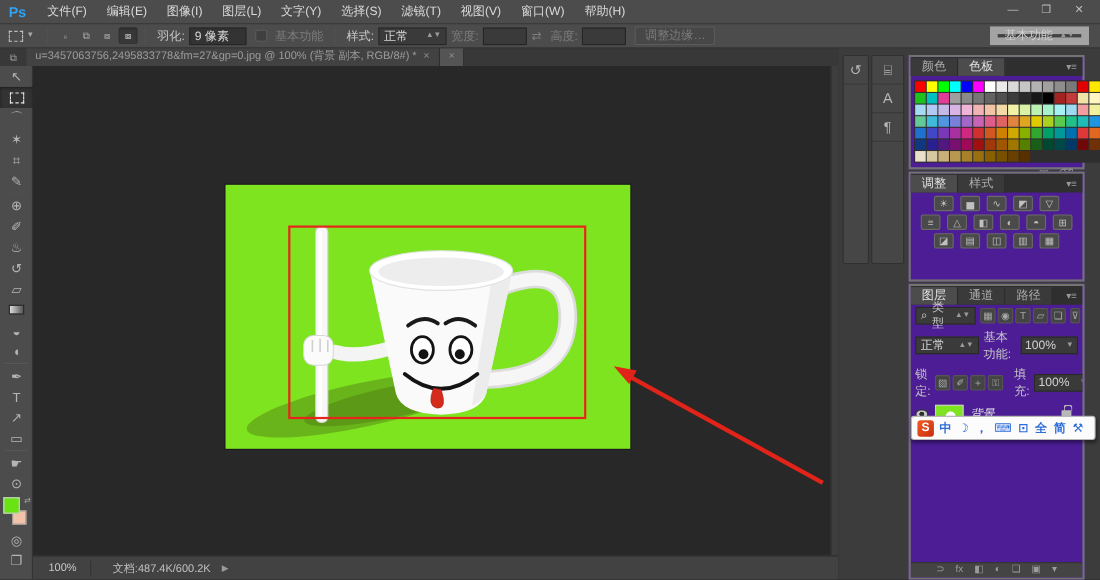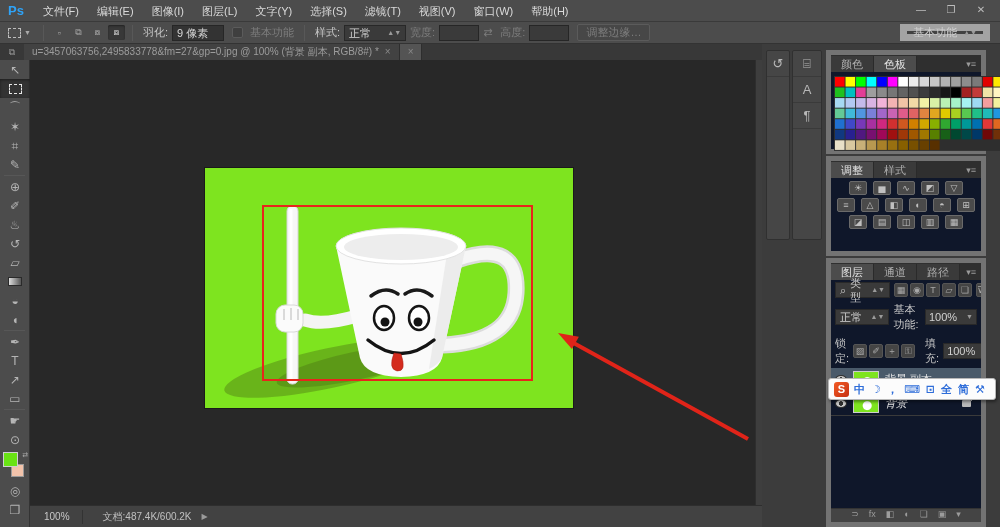--- a/index.html
+++ b/index.html
@@ -65,21 +65,21 @@
   .sb-sep { width:1px; height:14px; background:#333; margin:0 6px; }
   .doc-info { color:#C0C0C0; margin-left:14px; }
   .status-arrow { color:#9A9A9A; margin-left:10px; font-size:8px; }
 
   
   .dock { position:absolute; left:762px; top:44px; width:238px; height:483px; background:#3C3C3C; }
   .strip { position:absolute; top:6px; background:#464646; border:1px solid #303030; border-radius:2px; }
   .strip-a { left:4px; width:24px; height:190px; }
   .strip-b { left:30px; width:30px; height:190px; }
   .strip-icon { width:100%; height:26px; display:flex; align-items:center; justify-content:center; color:#B8B8B8; font-size:13px; border-bottom:1px solid #3A3A3A; }
-  .panel { position:absolute; left:64px; width:160px; background:#0f172a; border:5px solid #737373; }
+  .panel { position:absolute; left:64px; width:160px; background:#4c1d95; border:2px solid #737373; }
   .panel-tabs { height:17px; background:#2F2F2F; display:flex; align-items:flex-end; }
   .ptab { padding:0 10px; height:16px; line-height:16px; color:#ADADAD; font-size:11px; background:#3A3A3A; border-right:1px solid #2A2A2A; }
   .ptab.active { background:#4C4C4C; color:#E2E2E2; }
   .panel-menu { margin-left:auto; color:#9A9A9A; font-size:9px; padding:0 5px; line-height:16px; }
   #panel-swatches { top:6px; height:104px; }
   #swatch-grid { display:grid; grid-template-columns:repeat(16,10px); grid-auto-rows:10px; gap:1px; background:#2E2E2E; padding:1px; margin:4px 3px 0 3px; width:177px; transform:scale(0.96); transform-origin:0 0; }
   .swatch { width:10px; height:10px; }
   .panel-footer { display:flex; justify-content:flex-end; gap:8px; padding:2px 8px 0 0; color:#9E9E9E; font-size:10px; }
   #panel-adjust { top:112px; height:100px; }
   .add-adjust { color:#C4C4C4; padding:4px 0 2px 8px; }
@@ -463,25 +463,20 @@
             <span class="mini-icon">＋</span>
             <span class="mini-icon">⚿</span>
           </span>
         <span style="color:#C6C6C6;margin-left:6px;">填充:</span>
         <span class="val-btn">
             <span>100%</span>
             <span class="updown">▼</span>
           </span>
       </div>
       <div id="layer-list">
-          <div class="layer-row selected">
-            <span class="eye-icon"></span>
-            <span class="layer-thumb" style="background-color: rgb(126, 228, 31);"></span>
-            <span class="layer-name">背景 副本</span>
-          </div>
           <div class="layer-row">
             <span class="eye-icon"></span>
             <span class="layer-thumb" style="background-color: rgb(126, 228, 31);"></span>
             <span class="layer-name italic">背景</span>
             <span class="lock-badge"></span>
           </div>
         </div>
       <div class="layer-bottom" id="layer-bottom-icons">
           <span>⊃</span>
           <span>fx</span>

